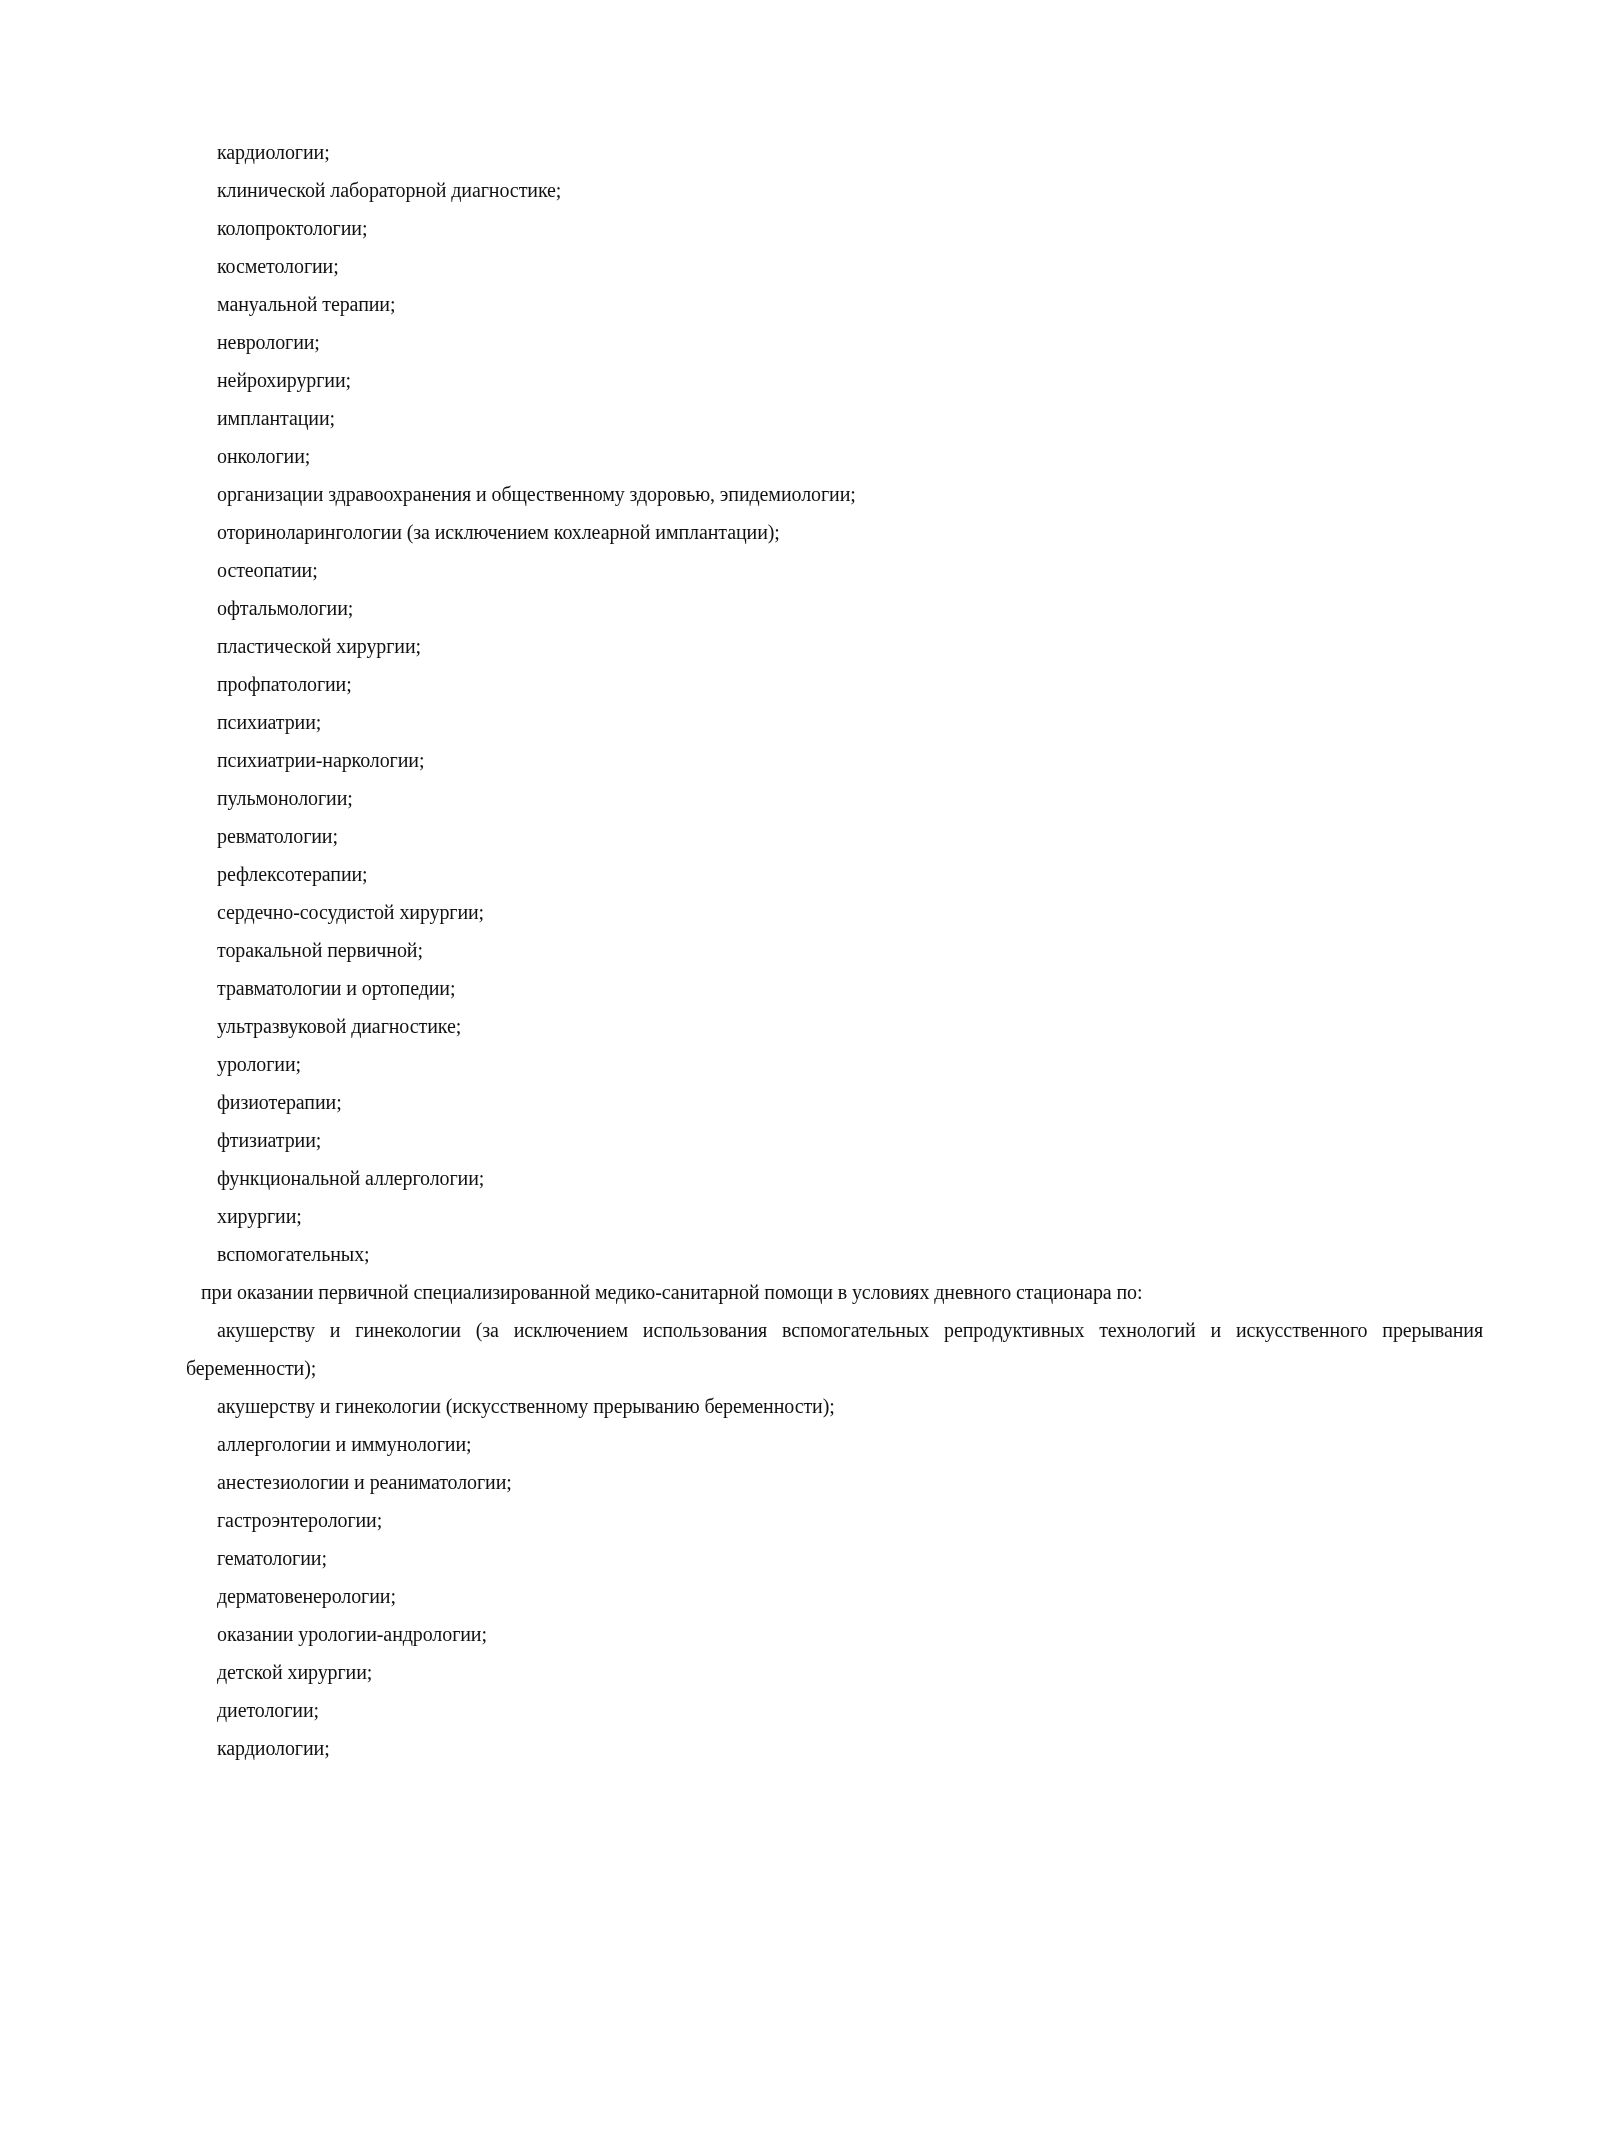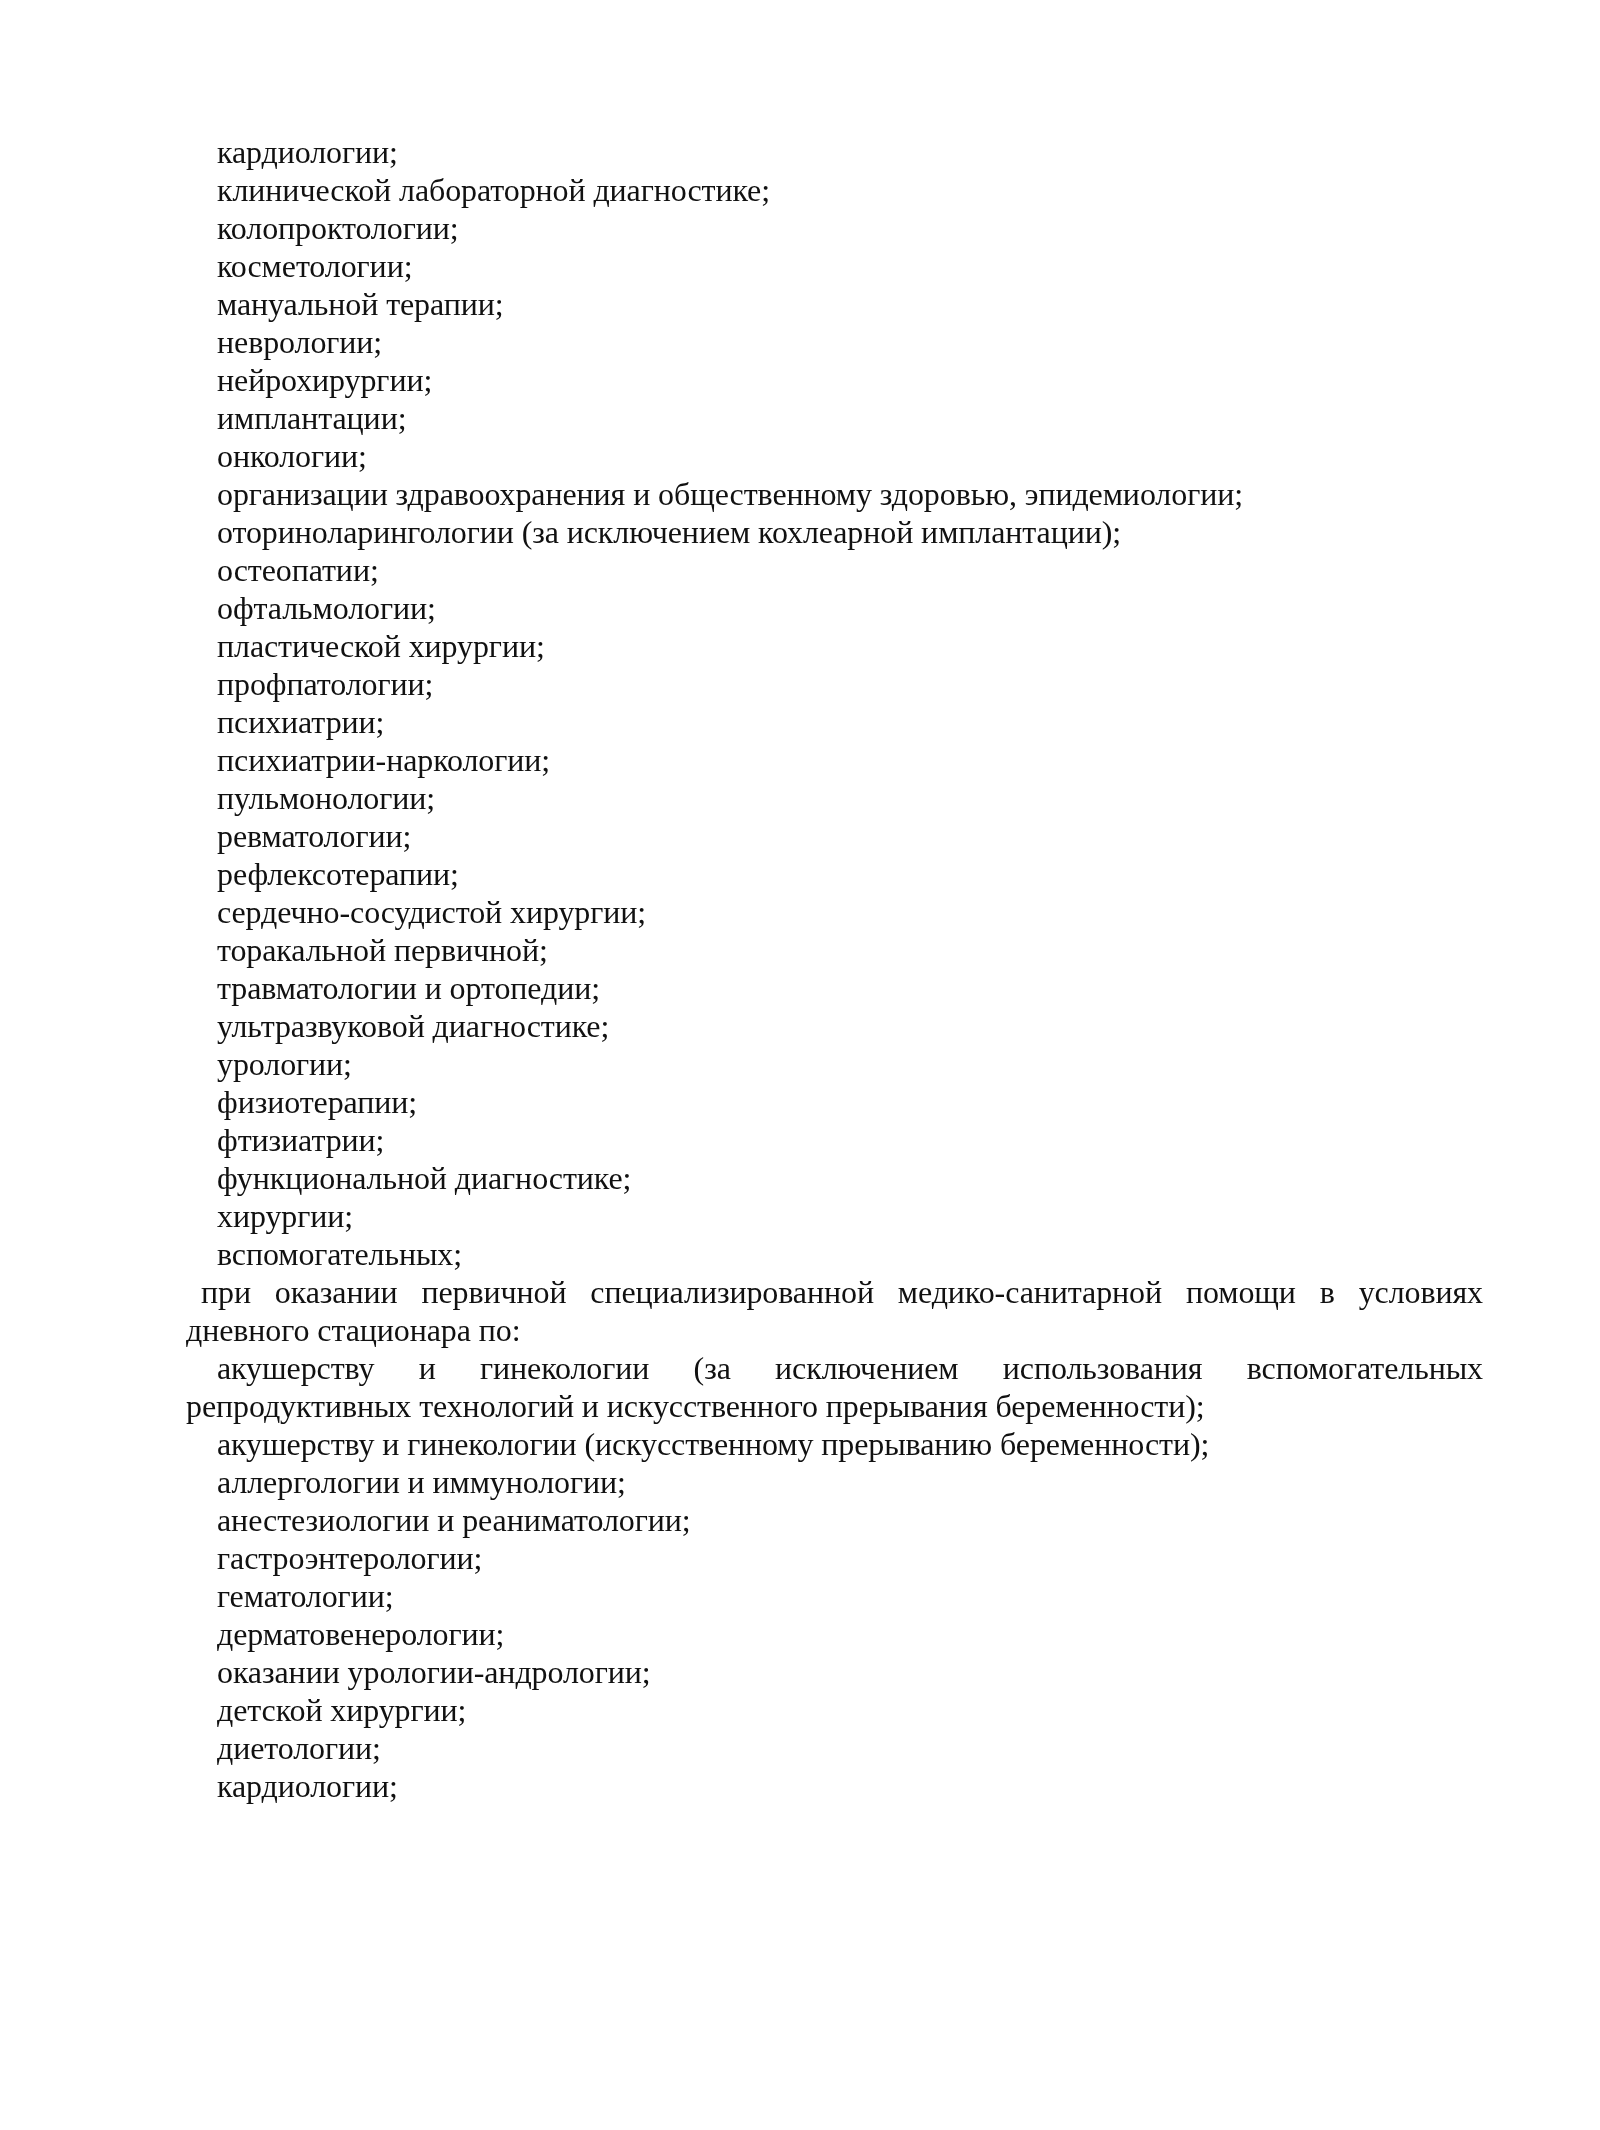--- a/index.html
+++ b/index.html
@@ -13,21 +13,21 @@
       position: relative;
       overflow: hidden;
       font-family: "Liberation Serif", "DejaVu Serif", serif;
       color: #111111;
     }
     .page {
       position: absolute;
       left: 186px;
       top: 133px;
       width: 1300px;
-      font-size: 32px;
+      font-size: 20px;
       line-height: 38px;
       letter-spacing: -0.1px;
     }
     .item {
       display: block;
       padding-left: 31px;
       white-space: nowrap;
     }
     .para {
       display: block;
@@ -69,21 +69,21 @@
     <span class="item">пульмонологии;</span>
     <span class="item">ревматологии;</span>
     <span class="item">рефлексотерапии;</span>
     <span class="item">сердечно-сосудистой хирургии;</span>
     <span class="item">торакальной первичной;</span>
     <span class="item">травматологии и ортопедии;</span>
     <span class="item">ультразвуковой диагностике;</span>
     <span class="item">урологии;</span>
     <span class="item">физиотерапии;</span>
     <span class="item">фтизиатрии;</span>
-    <span class="item">функциональной диагностике;</span>
+    <span class="item">функциональной аллергологии;</span>
     <span class="item">хирургии;</span>
     <span class="item">вспомогательных;</span>
   </div>
 
   <div class="para">при оказании первичной специализированной медико-санитарной помощи в условиях дневного стационара по:</div>
 
   <div>
     <div class="para-wrap">акушерству и гинекологии (за исключением использования вспомогательных репродуктивных технологий и искусственного прерывания беременности);</div>
     <span class="item">акушерству и гинекологии (искусственному прерыванию беременности);</span>
     <span class="item">аллергологии и иммунологии;</span>

